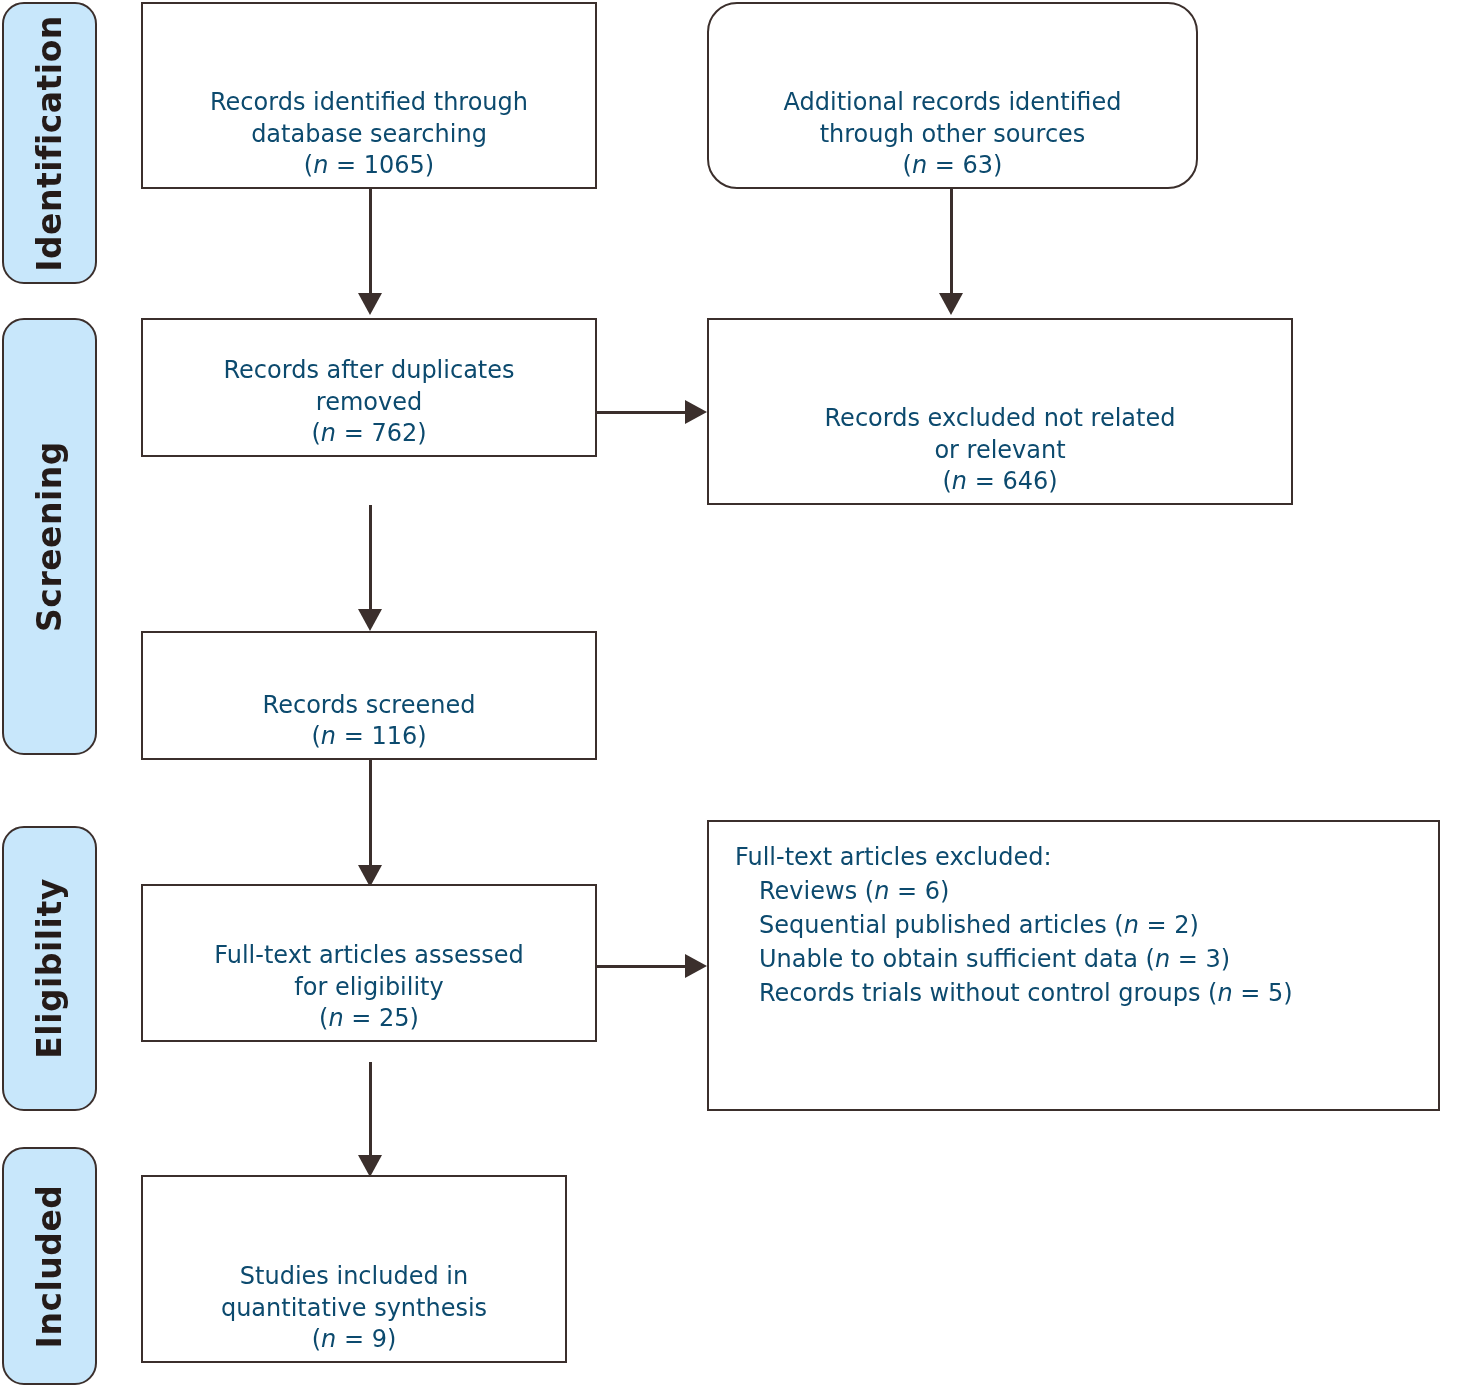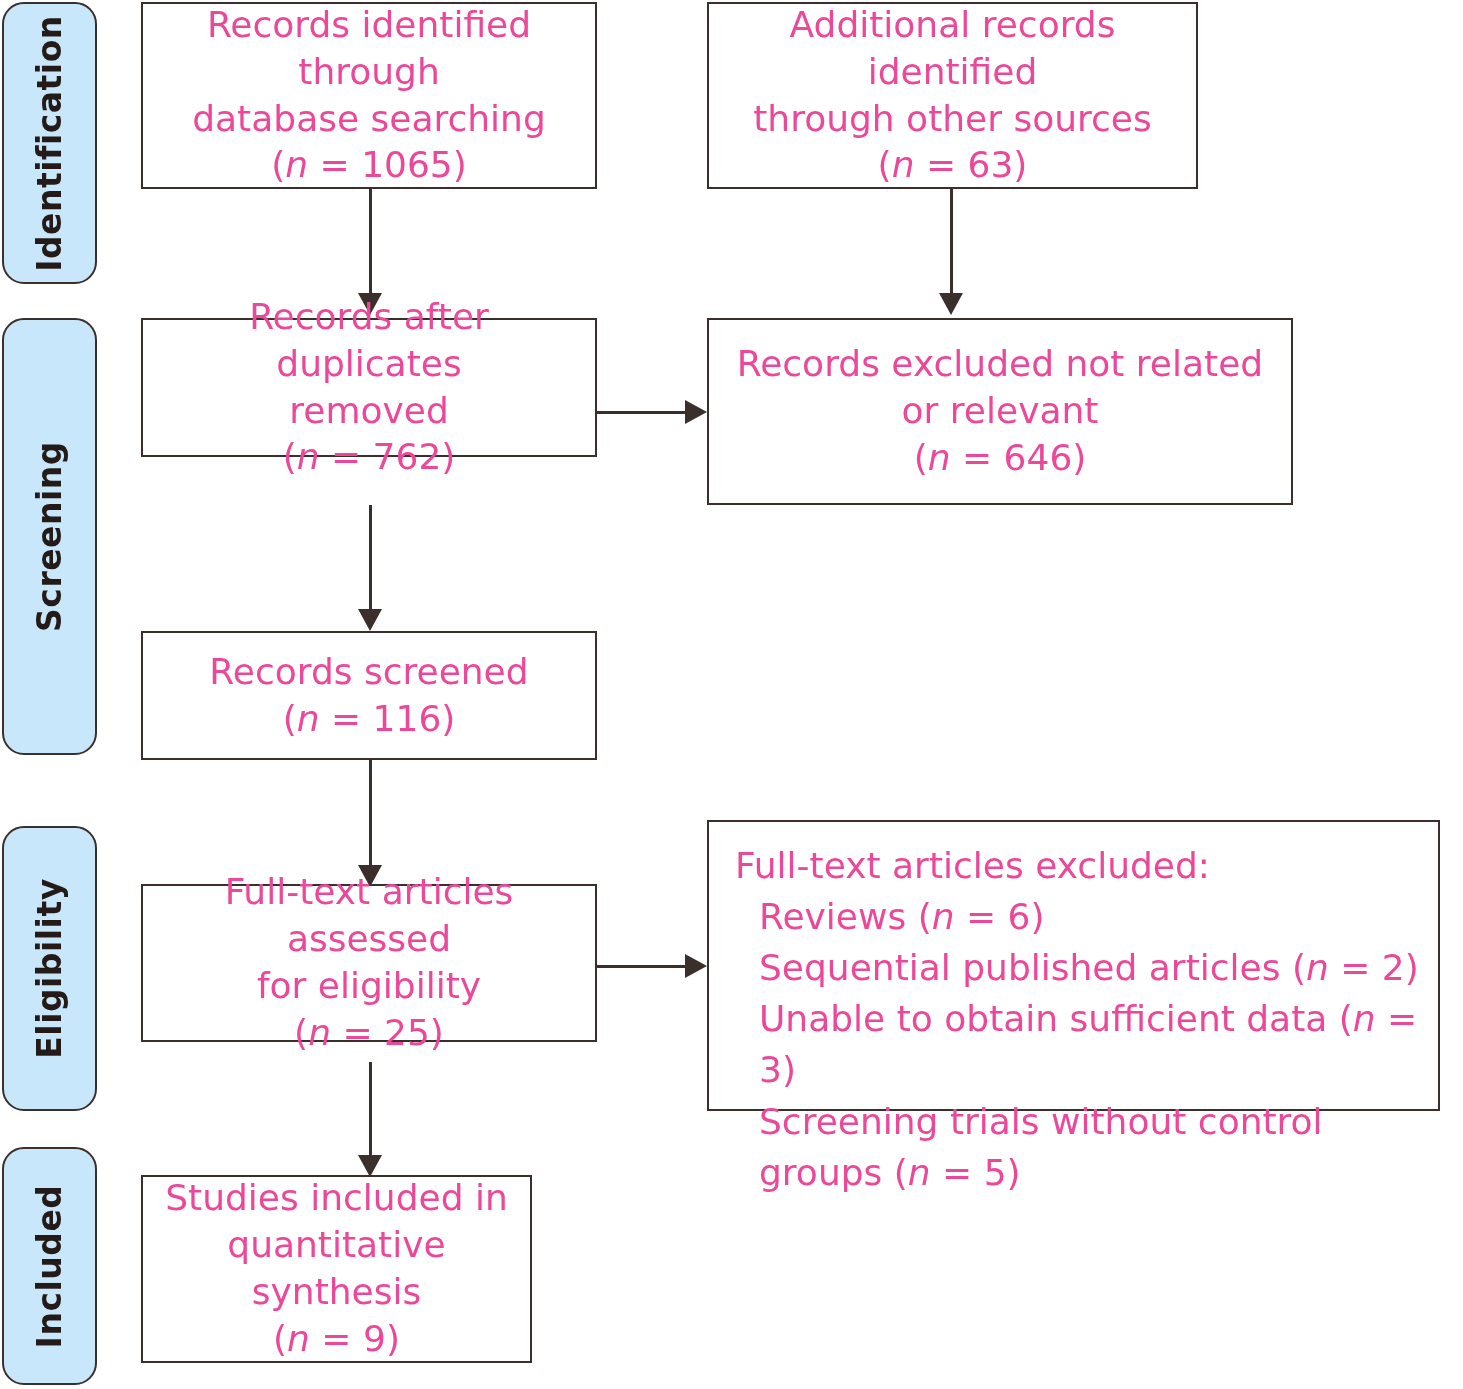--- a/index.html
+++ b/index.html
@@ -39,24 +39,24 @@
     font-family: "DejaVu Sans", "Liberation Sans", sans-serif;
   }
 
   
   .flow-box {
     position: absolute;
     box-sizing: border-box;
     background: #ffffff;
     border: 2.5px solid #3b2f2c;
     display: flex;
-    align-items: center;
+    align-items: flex-end;
     justify-content: center;
-    color: #ec4899;
-    font-size: 36px;
+    color: #0c4a6e;
+    font-size: 24px;
     line-height: 1.30;
     text-align: center;
     padding: 6px 12px;
   }
   .flow-box .box-text { display: block; width: 100%; }
   .flow-box .line { display: block; }
   em.nvar {
     font-style: italic;
     font-family: "DejaVu Sans", "Liberation Sans", sans-serif;
   }
@@ -120,21 +120,21 @@
   </div>
 
   <div class="flow-box" style="left:141px; top:2px; width:456px; height:187px;">
     <span class="box-text">
       <span class="line">Records identified through</span>
       <span class="line">database searching</span>
       <span class="line"><span>(</span><em class="nvar">n</em><span> = </span><span>1065</span><span>)</span></span>
     </span>
   </div>
 
-  <div class="flow-box" style="left:707px; top:2px; width:491px; height:187px;">
+  <div class="flow-box" style="left:707px; top:2px; width:491px; height:187px;border-radius:30px;">
     <span class="box-text">
       <span class="line">Additional records identified</span>
       <span class="line">through other sources</span>
       <span class="line"><span>(</span><em class="nvar">n</em><span> = </span><span>63</span><span>)</span></span>
     </span>
   </div>
 
   <div class="vline" style="left:369px; top:189px; height:106px;"></div>
   <div class="arrow-down" style="left:358px; top:293px;"></div>
 
@@ -179,30 +179,30 @@
       <span class="line">for eligibility</span>
       <span class="line"><span>(</span><em class="nvar">n</em><span> = </span><span>25</span><span>)</span></span>
     </span>
   </div>
 
   <div class="flow-box left-align" style="left:707px; top:820px; width:733px; height:291px;">
     <span class="line">Full-text articles excluded:</span>
     <span class="line indent"><span>Reviews </span><span>(</span><em class="nvar">n</em><span> = </span><span>6</span><span>)</span></span>
     <span class="line indent"><span>Sequential published articles </span><span>(</span><em class="nvar">n</em><span> = </span><span>2</span><span>)</span></span>
     <span class="line indent"><span>Unable to obtain sufficient data </span><span>(</span><em class="nvar">n</em><span> = </span><span>3</span><span>)</span></span>
-    <span class="line indent"><span>Screening trials without control groups </span><span>(</span><em class="nvar">n</em><span> = </span><span>5</span><span>)</span></span>
+    <span class="line indent"><span>Records trials without control groups </span><span>(</span><em class="nvar">n</em><span> = </span><span>5</span><span>)</span></span>
   </div>
 
   <div class="hline" style="left:597px; top:965px; width:90px;"></div>
   <div class="arrow-right" style="left:685px; top:954px;"></div>
 
   <div class="vline" style="left:369px; top:1062px; height:95px;"></div>
   <div class="arrow-down" style="left:358px; top:1155px;"></div>
 
-  <div class="flow-box" style="left:141px; top:1175px; width:391px; height:188px;">
+  <div class="flow-box" style="left:141px; top:1175px; width:426px; height:188px;">
     <span class="box-text">
       <span class="line">Studies included in</span>
       <span class="line">quantitative synthesis</span>
       <span class="line"><span>(</span><em class="nvar">n</em><span> = </span><span>9</span><span>)</span></span>
     </span>
   </div>
 
 </div>
 
 </body></html>

